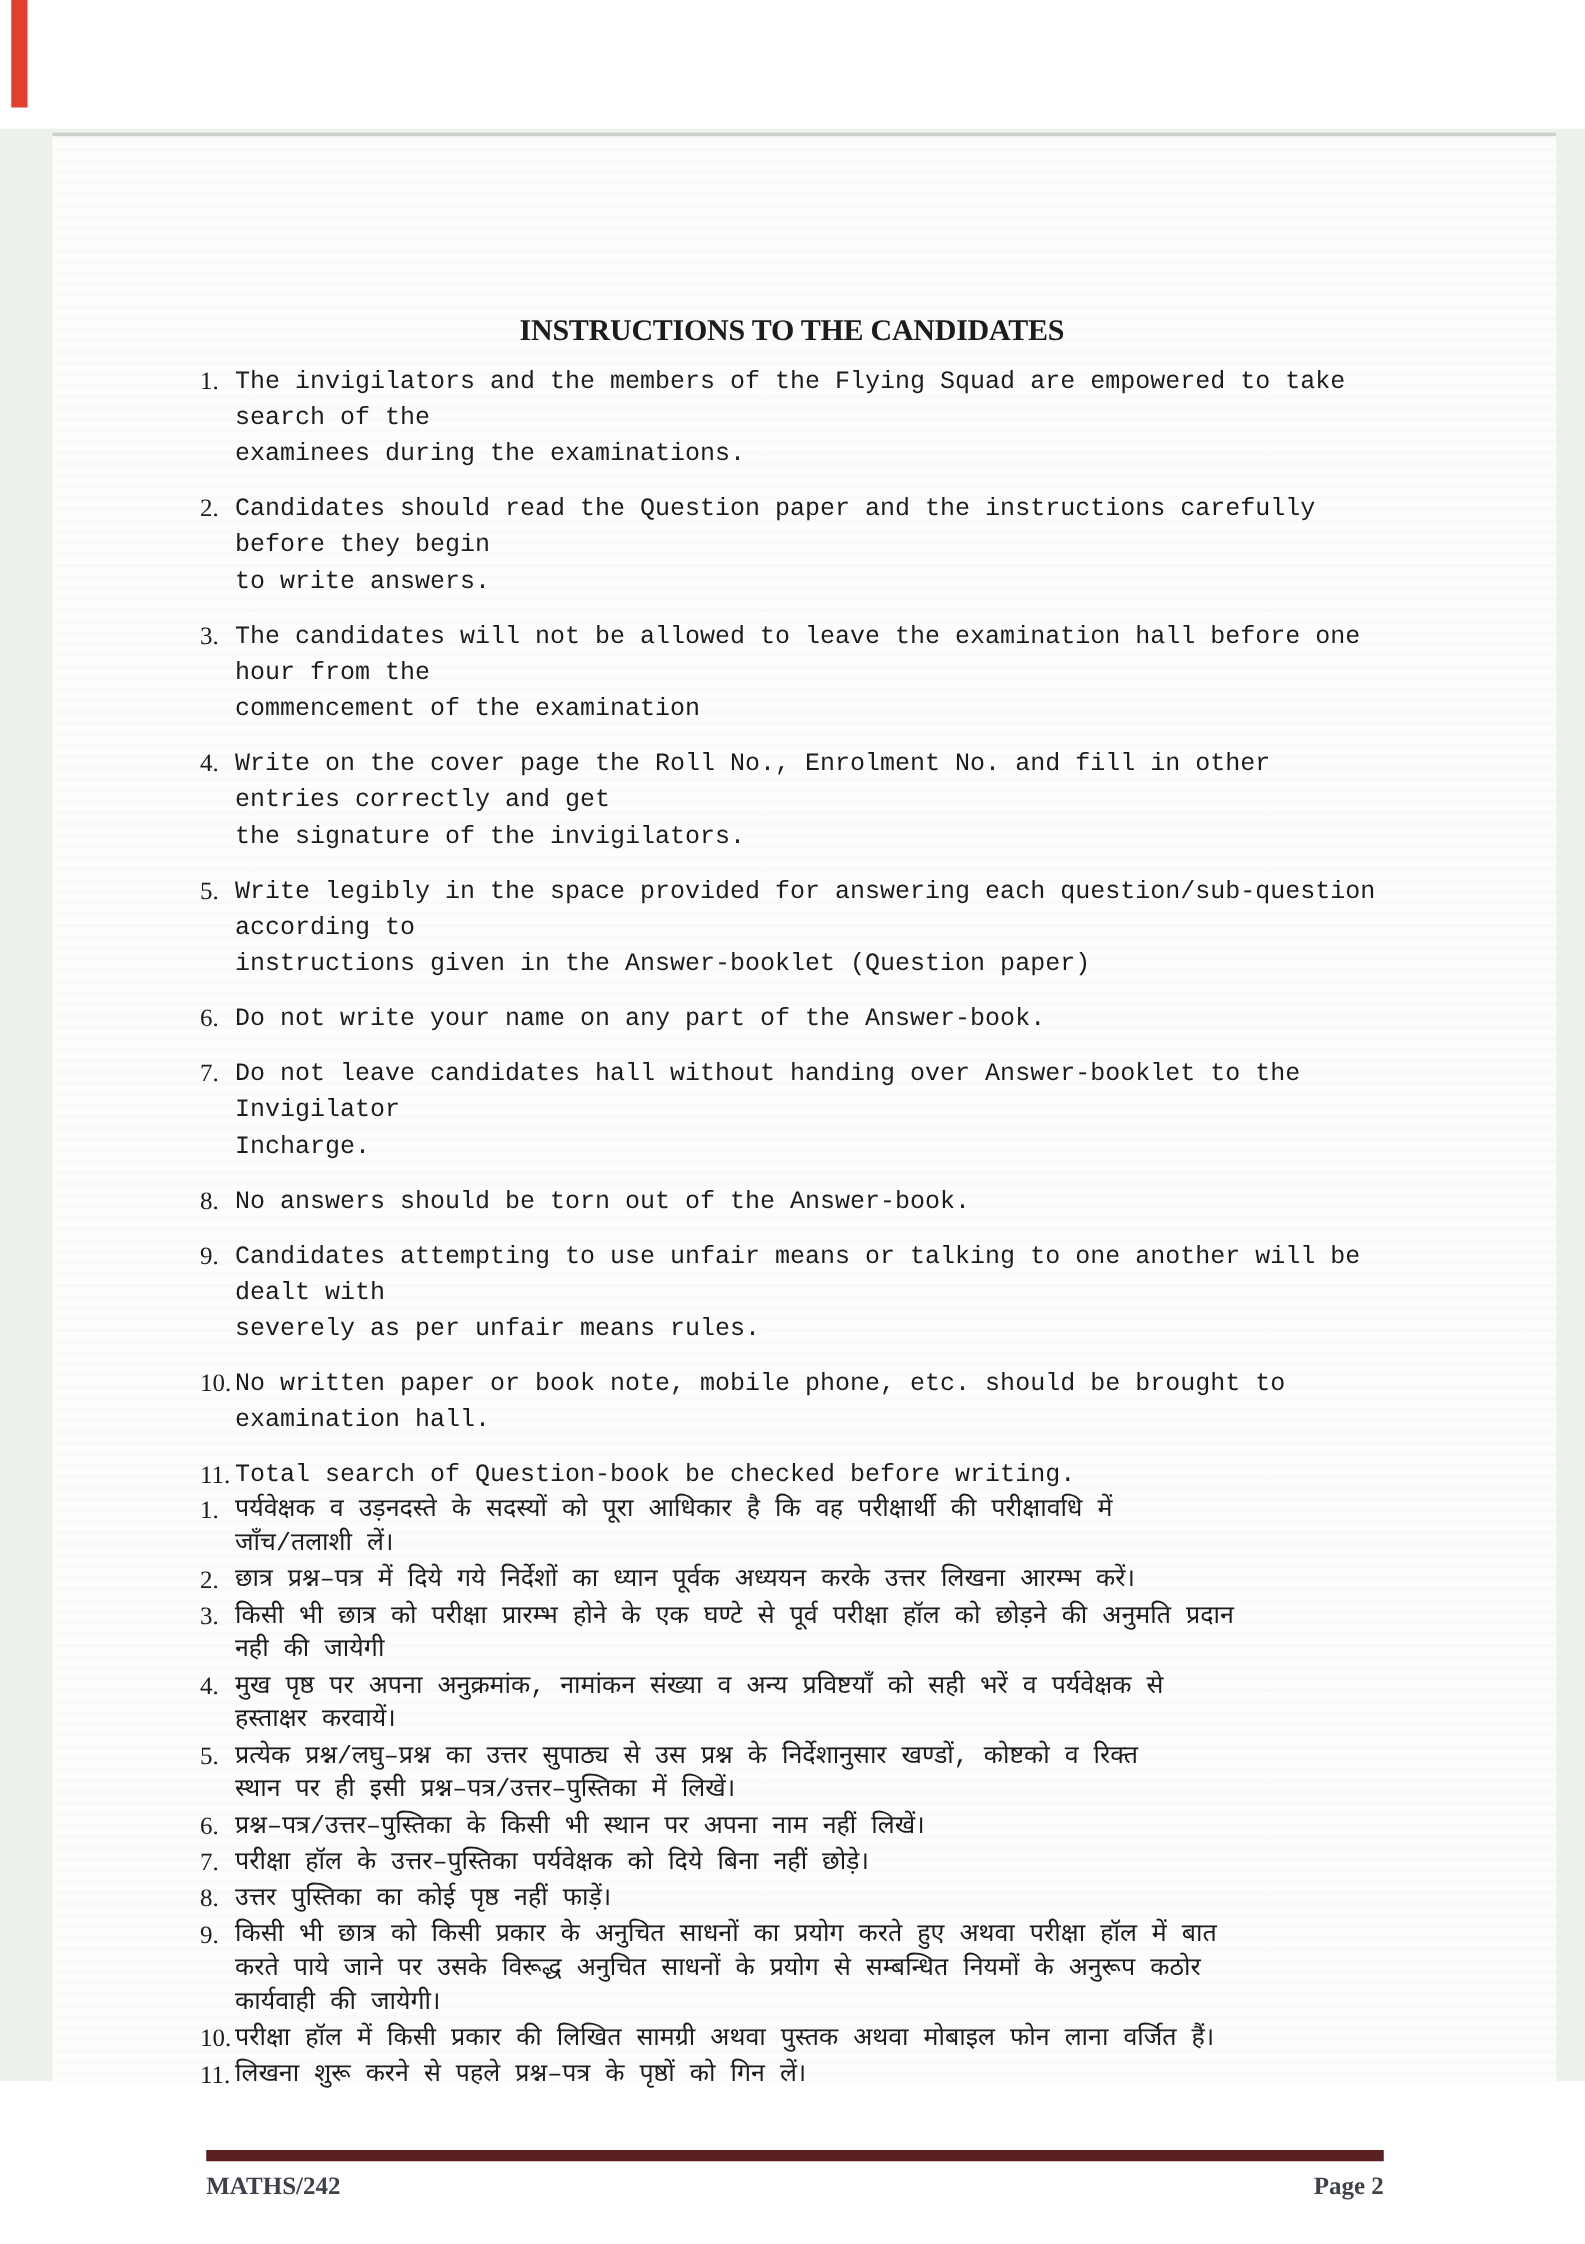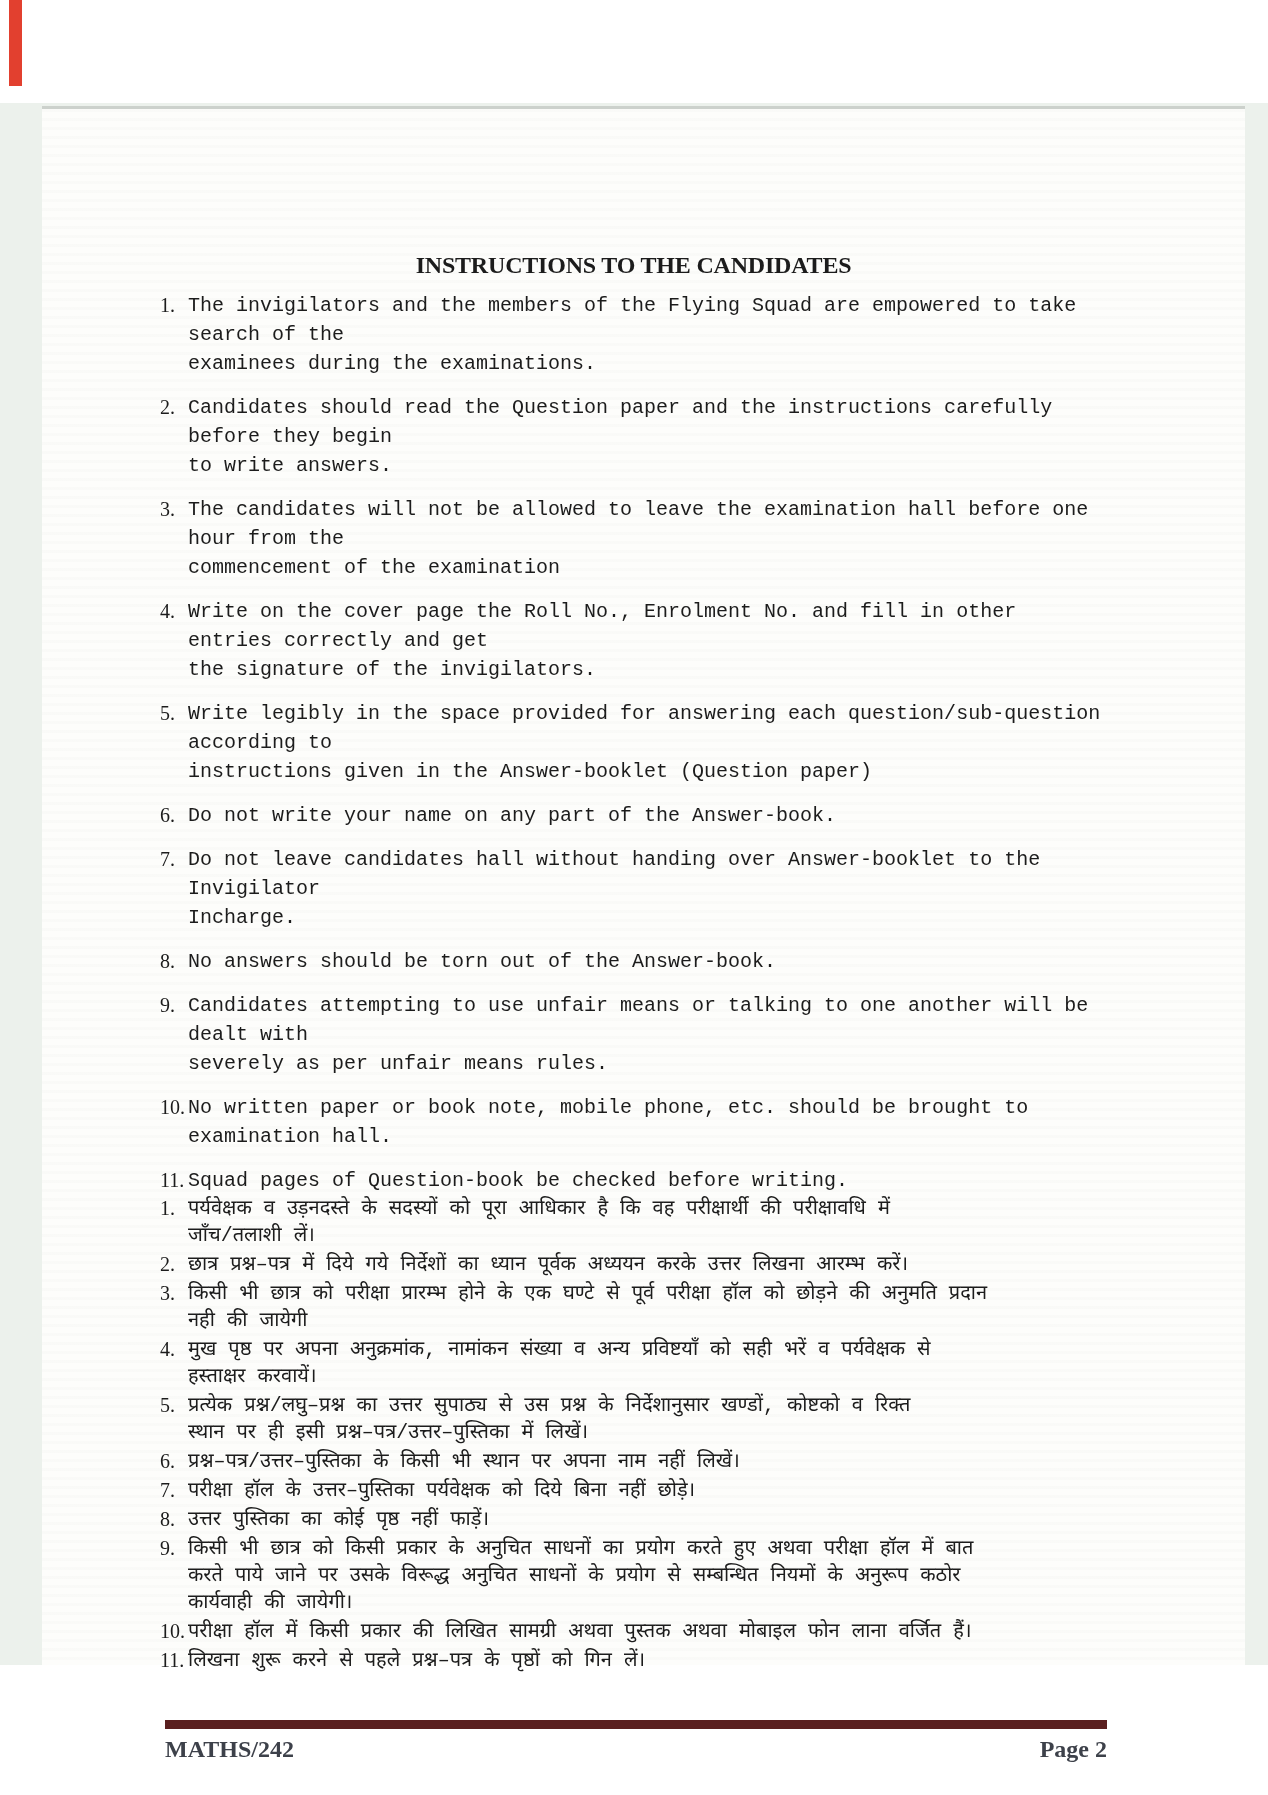--- a/index.html
+++ b/index.html
@@ -61,21 +61,21 @@
   }
   .rule {
     margin: 46px 0 0 5px;
     width: 942px; height: 9px;
     background: #5a1f1f;
   }
   .footer-row {
     display: flex; justify-content: space-between;
     margin: 7px 0 0 5px;
     width: 942px;
-    font-size: 24px; font-weight: bold;
+    font-size: 20px; font-weight: bold;
     line-height: 27px;
     color: #3d414a;
   }
 </style>
 </head>
 <body>
 
 <div>
   <div class="red-marker"></div>
 
@@ -138,21 +138,21 @@
 severely as per unfair means rules.</span>
   </div>
 
   <div class="item">
     <span class="num">10.</span>
     <span class="txt">No written paper or book note, mobile phone, etc. should be brought to examination hall.</span>
   </div>
 
   <div class="item">
     <span class="num">11.</span>
-    <span class="txt">Squad pages of Question-book be checked before writing.</span>
+    <span class="txt">Total search of Question-book be checked before writing.</span>
   </div>
 </div>
 
 
         <div class="list hi">
   <div class="item">
     <span class="num">1.</span>
     <span class="txt">पर्यवेक्षक व उड़नदस्ते के सदस्यों को पूरा आधिकार है कि वह परीक्षार्थी की परीक्षावधि में
 जाँच/तलाशी लें।</span>
   </div>

